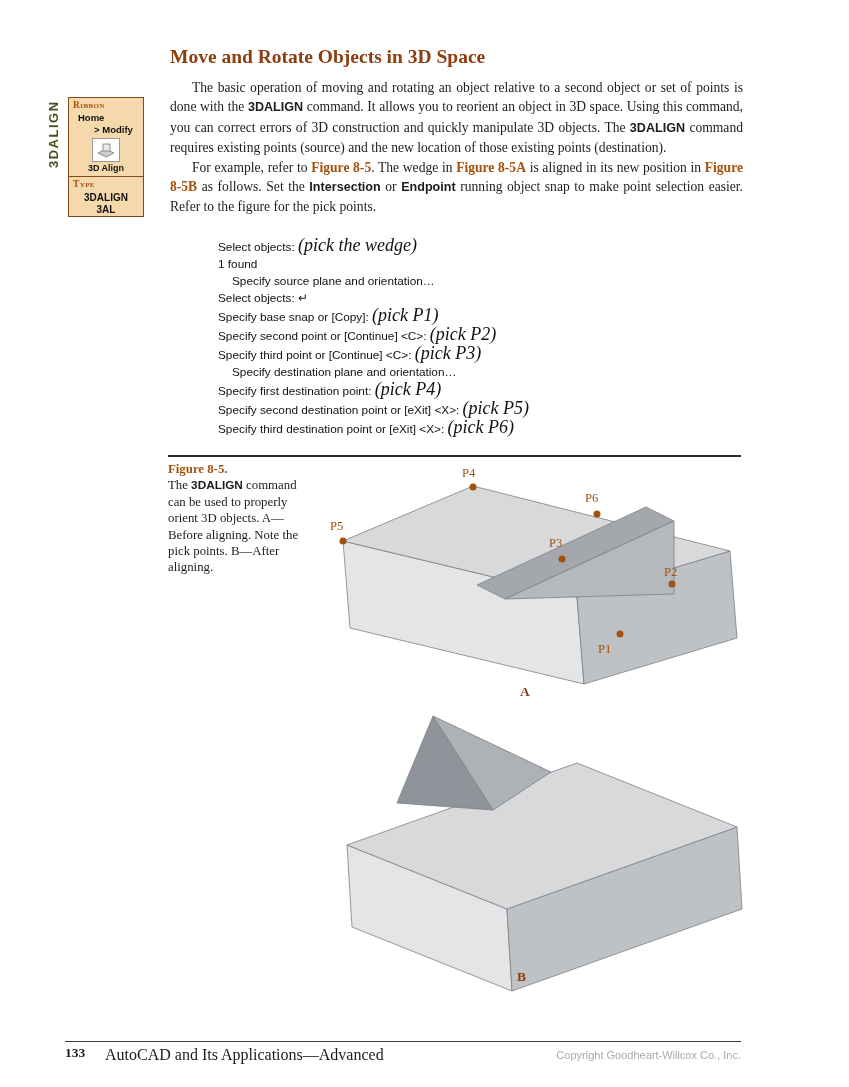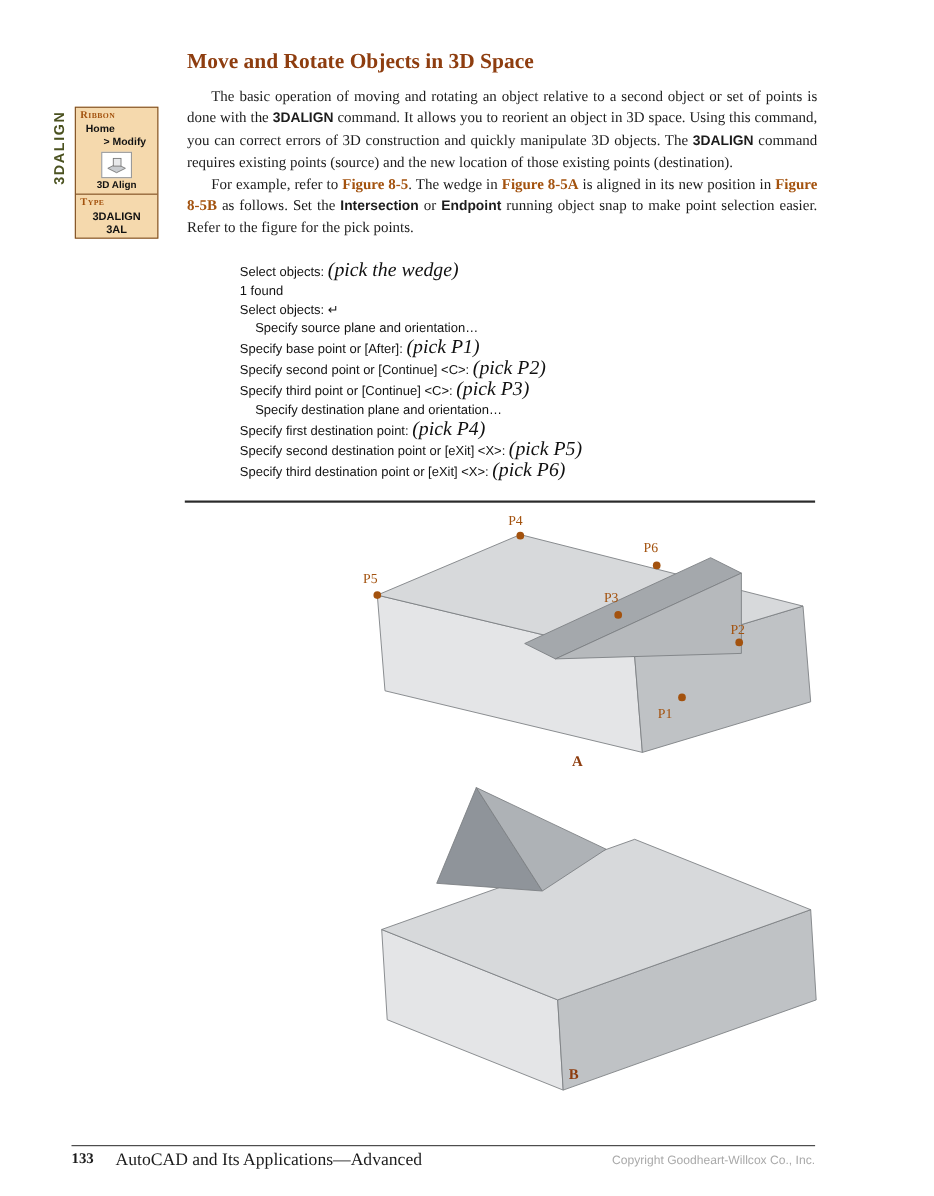--- a/index.html
+++ b/index.html
@@ -94,33 +94,37 @@
   <h1 class="heading">Move and Rotate Objects in 3D Space</h1>
 
   <div class="body-copy">
     <p class="body-para"><span>The basic operation of moving and rotating an object relative to a second object or set of points is done with the </span><span class="seg-cmd">3DALIGN</span><span> command. It allows you to reorient an object in 3D space. Using this command, you can correct errors of 3D construction and quickly manipulate 3D objects. The </span><span class="seg-cmd">3DALIGN</span><span> command requires existing points (source) and the new location of those existing points (destination).</span></p>
     <p class="body-para"><span>For example, refer to </span><span class="seg-fig">Figure 8-5</span><span>. The wedge in </span><span class="seg-fig">Figure 8-5A</span><span> is aligned in its new position in </span><span class="seg-fig">Figure 8-5B</span><span> as follows. Set the </span><span class="seg-cmd">Intersection</span><span> or </span><span class="seg-cmd">Endpoint</span><span> running object snap to make point selection easier. Refer to the figure for the pick points.</span></p>
   </div>
 
   <div class="command-block">
       <div class="cmd-line"><span>Select objects: </span><span class="seg-it">(pick the wedge)</span></div>
       <div class="cmd-line"><span>1 found</span></div>
+      <div class="cmd-line indent"><span>Specify source plane and orientation…</span></div>
       <div class="cmd-line"><span>Select objects: ↵</span></div>
-      <div class="cmd-line indent"><span>Specify source plane and orientation…</span></div>
-      <div class="cmd-line"><span>Specify base point or [After]: </span><span class="seg-it">(pick P1)</span></div>
+      <div class="cmd-line"><span>Specify base snap or [Copy]: </span><span class="seg-it">(pick P1)</span></div>
       <div class="cmd-line"><span>Specify second point or [Continue] &lt;C&gt;: </span><span class="seg-it">(pick P2)</span></div>
       <div class="cmd-line"><span>Specify third point or [Continue] &lt;C&gt;: </span><span class="seg-it">(pick P3)</span></div>
       <div class="cmd-line indent"><span>Specify destination plane and orientation…</span></div>
       <div class="cmd-line"><span>Specify first destination point: </span><span class="seg-it">(pick P4)</span></div>
       <div class="cmd-line"><span>Specify second destination point or [eXit] &lt;X&gt;: </span><span class="seg-it">(pick P5)</span></div>
       <div class="cmd-line"><span>Specify third destination point or [eXit] &lt;X&gt;: </span><span class="seg-it">(pick P6)</span></div>
     </div>
 
   <div class="fig-rule"></div>
 
+  <div class="fig-caption">
+    <span class="fig-title">Figure 8-5.</span>
+    <span><span>The </span><span class="seg-cmd">3DALIGN</span><span> command can be used to properly orient 3D objects. A—Before aligning. Note the pick points. B—After aligning.</span></span>
+  </div>
 
   <svg class="fig-svg" width="849" height="1087" viewBox="0 0 849 1087">
     <g>
       <polygon points="343,541 577,597 584,684 350,628" fill="#e4e5e7"></polygon>
       <polygon points="577,597 730,551 737,638 584,684" fill="#bfc2c5"></polygon>
       <polygon points="343,541 473,486 730,551 577,597" fill="#d7d9db"></polygon>
       <polygon points="505,599 674,521 646,507 477,585" fill="#a4a8ac"></polygon>
       <polygon points="505,599 674,521 674,594" fill="#b6b9bc"></polygon>
     </g>
     <g>

